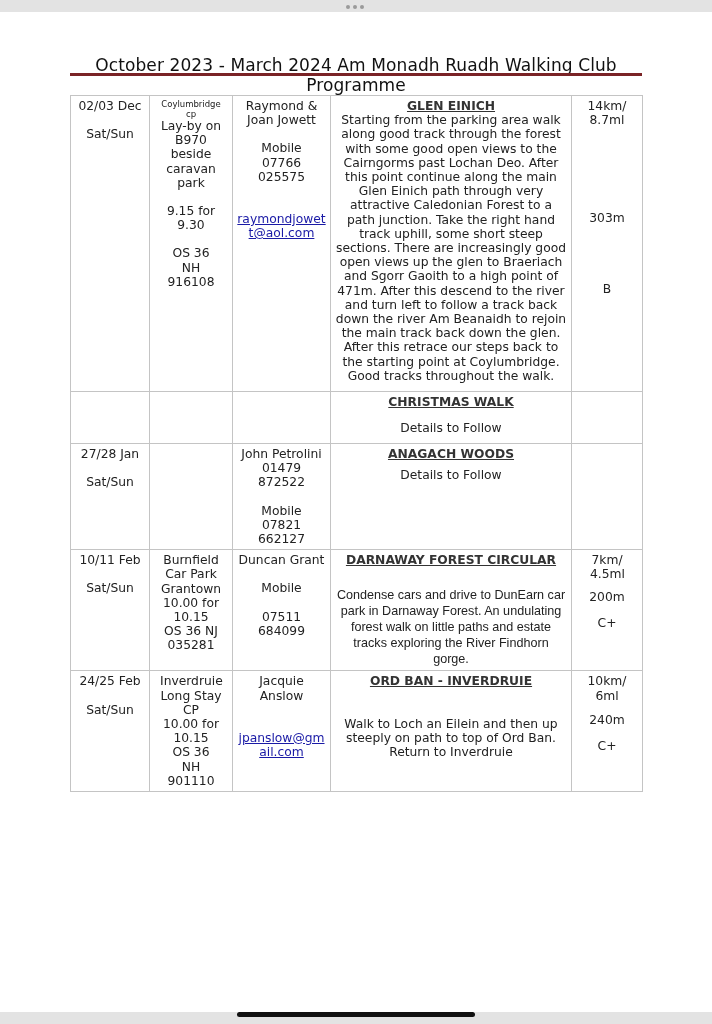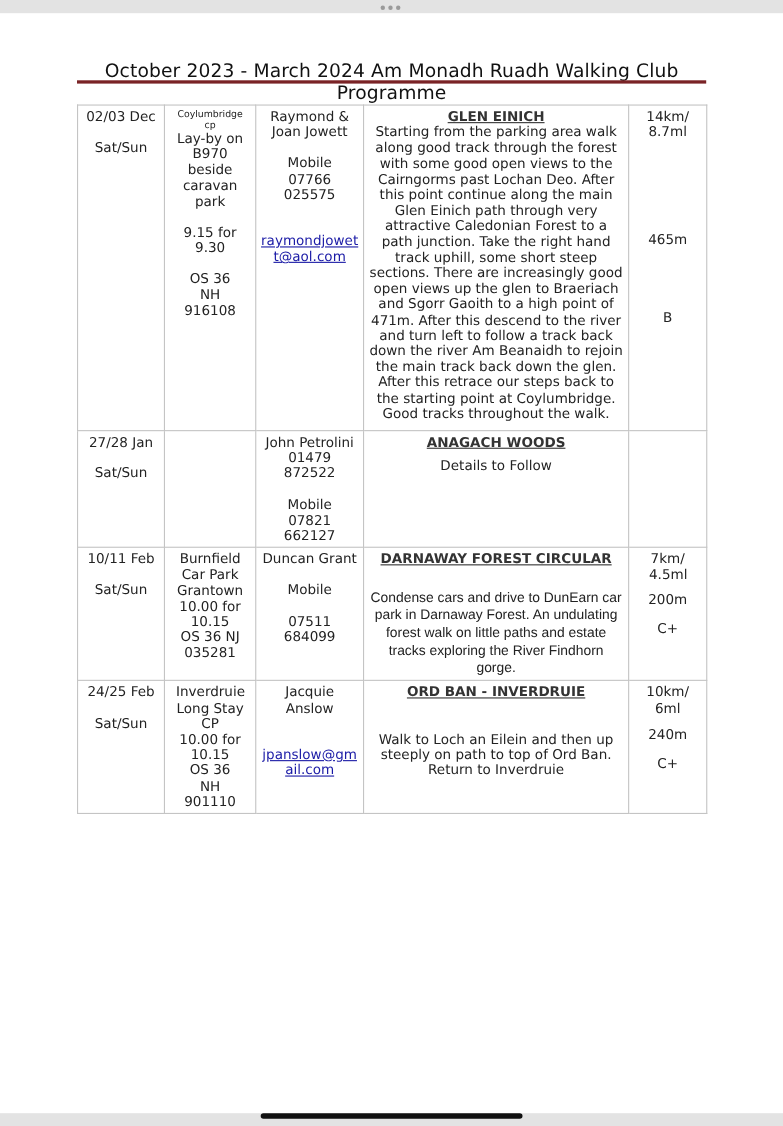--- a/index.html
+++ b/index.html
@@ -71,26 +71,37 @@
       <div class="gap2"></div>
       <a class="mail" href="#" style="word-break:break-all;display:block">raymondjowett@aol.com</a>
     </td>
     <td class="desc">
       <div class="wtitle" style="display:inline-block">GLEN EINICH</div>
       <div>Starting from the parking area walk along good track through the forest with some good open views to the Cairngorms past Lochan Deo. After this point continue along the main Glen Einich path through very attractive Caledonian Forest to a path junction. Take the right hand track uphill, some short steep sections. There are increasingly good open views up the glen to Braeriach and Sgorr Gaoith to a high point of 471m. After this descend to the river and turn left to follow a track back down the river Am Beanaidh to rejoin the main track back down the glen. After this retrace our steps back to the starting point at Coylumbridge. Good tracks throughout the walk.</div>
     </td>
     <td>
       <div style="padding:0 6px">14km/ 8.7ml</div>
       <div style="height:84px"></div>
-      <div>465m</div>
+      <div>303m</div>
       <div style="height:56px"></div>
       <div>B</div>
     </td>
   </tr>
 
+  <tr style="height:52px">
+    <td></td>
+    <td></td>
+    <td></td>
+    <td class="desc">
+      <div class="wtitle" style="display:inline-block">CHRISTMAS WALK</div>
+      <div style="height:12px"></div>
+      <div style="text-align:center">Details to Follow</div>
+    </td>
+    <td></td>
+  </tr>
 
 
   <tr style="height:81px">
     <td>
       <div>27/28 Jan</div>
       <div class="gap"></div>
       <div>Sat/Sun</div>
     </td>
     <td></td>
     <td>

